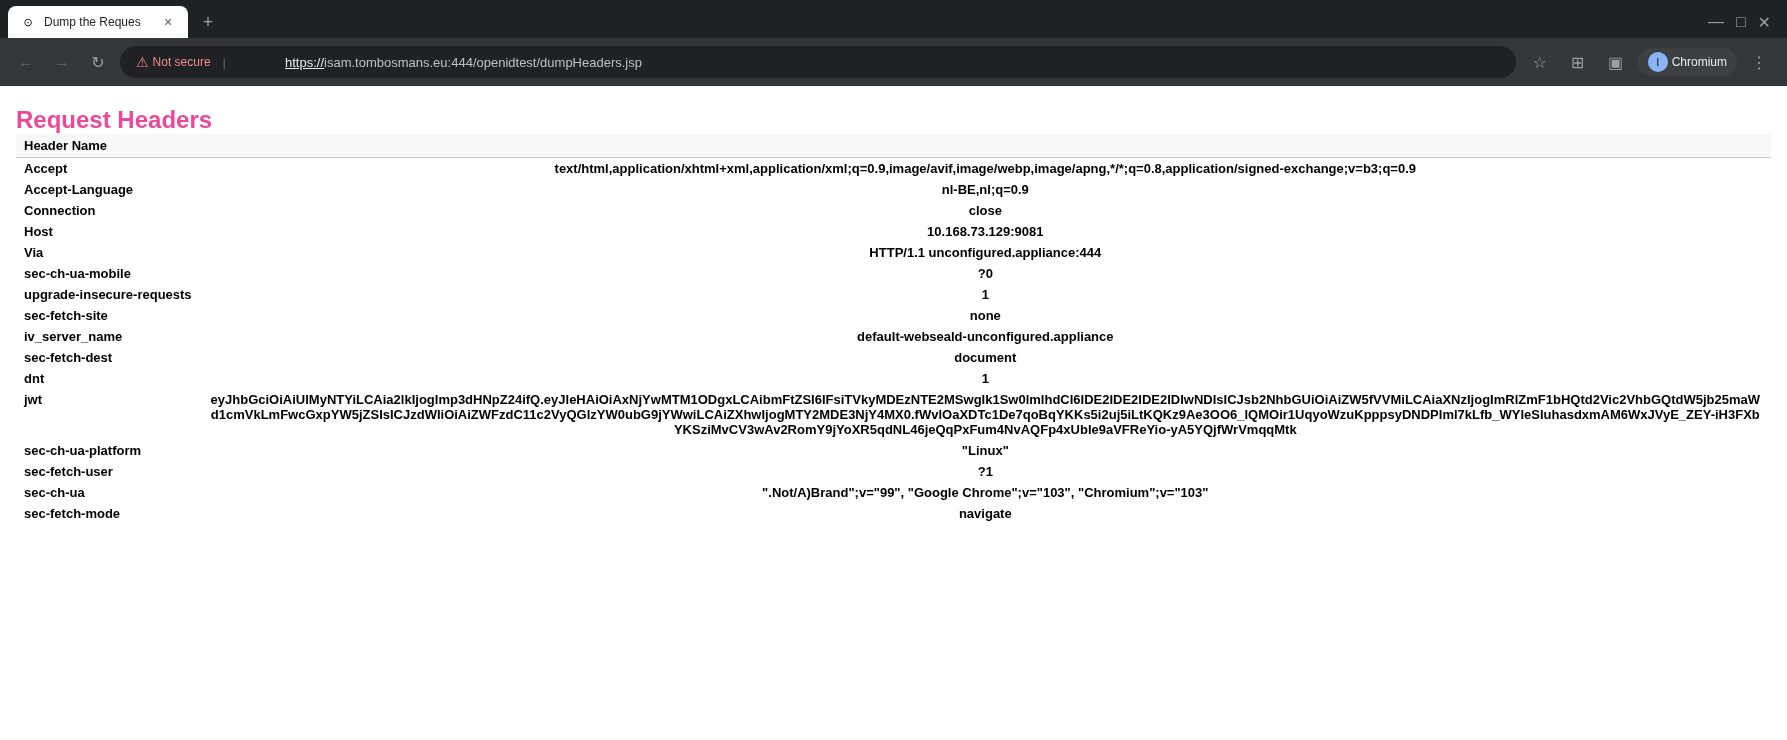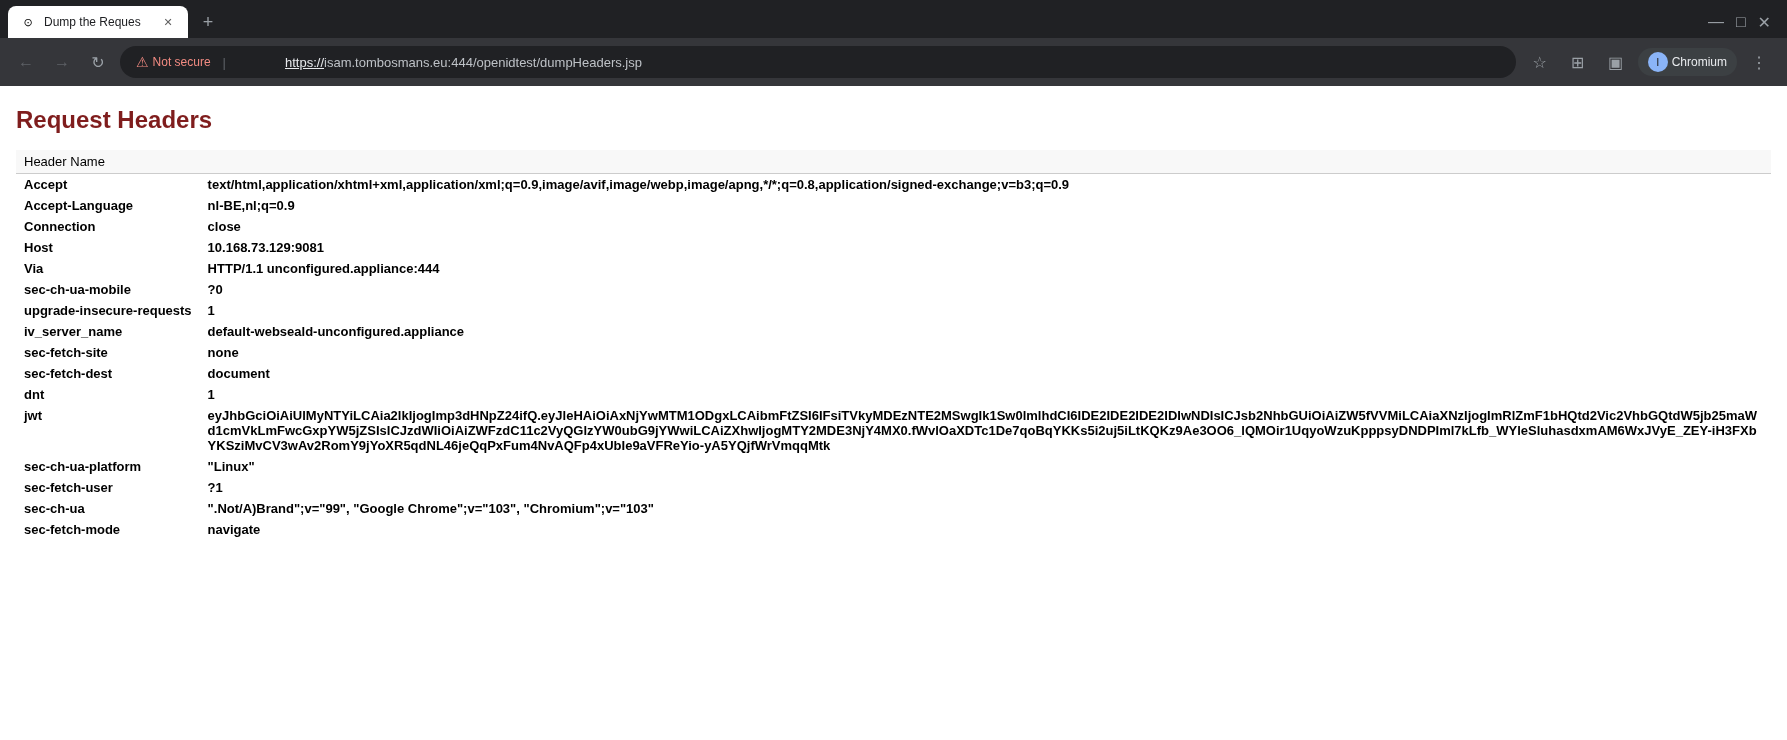--- a/index.html
+++ b/index.html
@@ -205,34 +205,33 @@
     
     .page-content {
       padding: 20px 16px;
       background: #fff;
       min-height: 640px;
     }
 
     .page-title {
       font-size: 24px;
       font-weight: bold;
-      color: #7f1d1d;
-      margin-bottom: 16px;
+      color: #ec4899;
     }
 
     .headers-table {
       width: 100%;
       border-collapse: collapse;
       font-size: 13px;
     }
 
     .headers-table th {
       text-align: left;
       padding: 4px 8px;
-      font-weight: normal;
+      font-weight: bold;
       border-bottom: 1px solid #ccc;
       color: #000;
       background: #f8f8f8;
     }
 
     .headers-table td {
       padding: 3px 8px;
       vertical-align: top;
       color: #000;
       font-weight: bold;
@@ -240,20 +239,21 @@
 
     .headers-table td:first-child {
       white-space: nowrap;
       width: 130px;
       color: #000;
     }
 
     .headers-table td:last-child {
       word-break: break-all;
       color: #000;
+      text-align: center;
     }
 
     .headers-table tr:nth-child(even) td {
       background: transparent;
     }
   </style>
 </head>
 <body>
 
 <div class="browser-chrome">
@@ -336,26 +336,26 @@
         </tr>
         <tr>
           <td>sec-ch-ua-mobile</td>
           <td>?0</td>
         </tr>
         <tr>
           <td>upgrade-insecure-requests</td>
           <td>1</td>
         </tr>
         <tr>
+          <td>sec-fetch-site</td>
+          <td>none</td>
+        </tr>
+        <tr>
           <td>iv_server_name</td>
           <td>default-webseald-unconfigured.appliance</td>
-        </tr>
-        <tr>
-          <td>sec-fetch-site</td>
-          <td>none</td>
         </tr>
         <tr>
           <td>sec-fetch-dest</td>
           <td>document</td>
         </tr>
         <tr>
           <td>dnt</td>
           <td>1</td>
         </tr>
         <tr>

